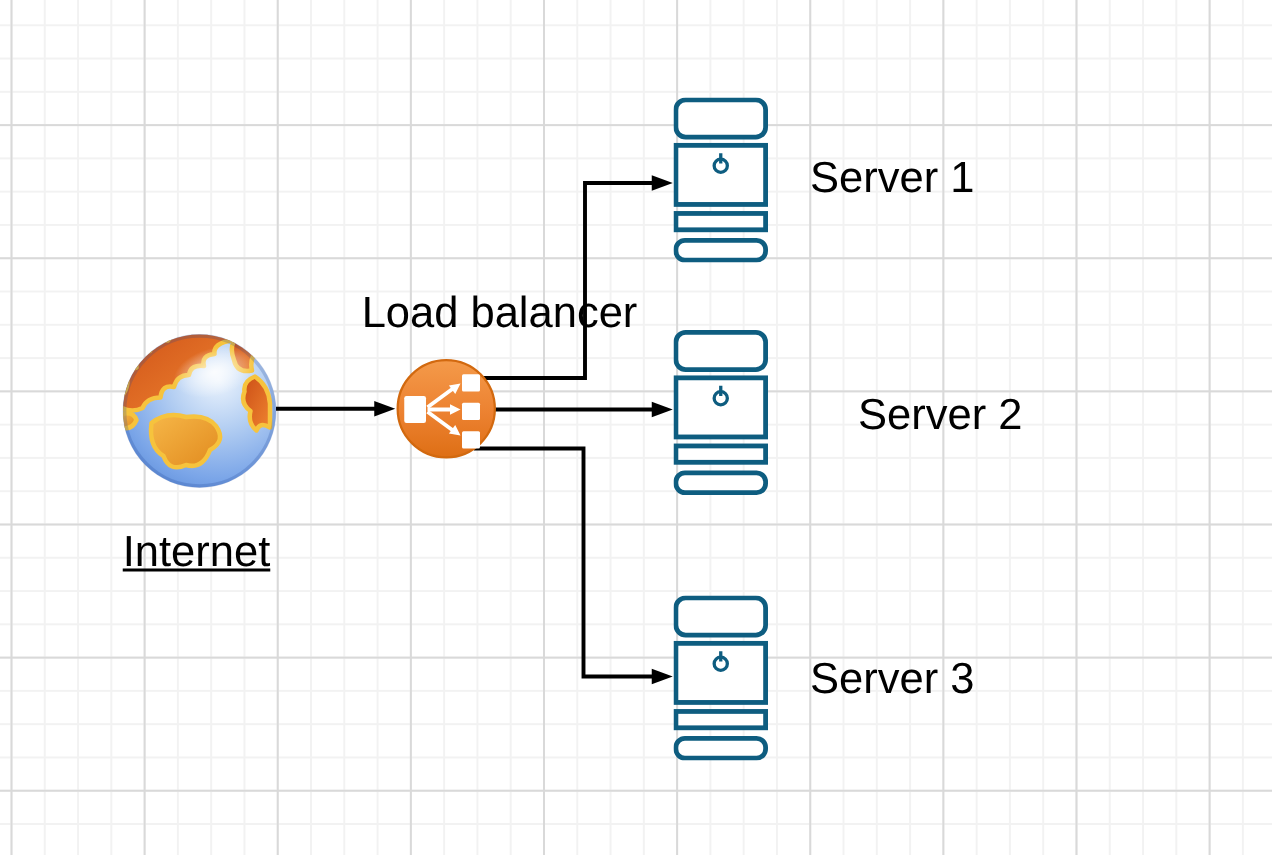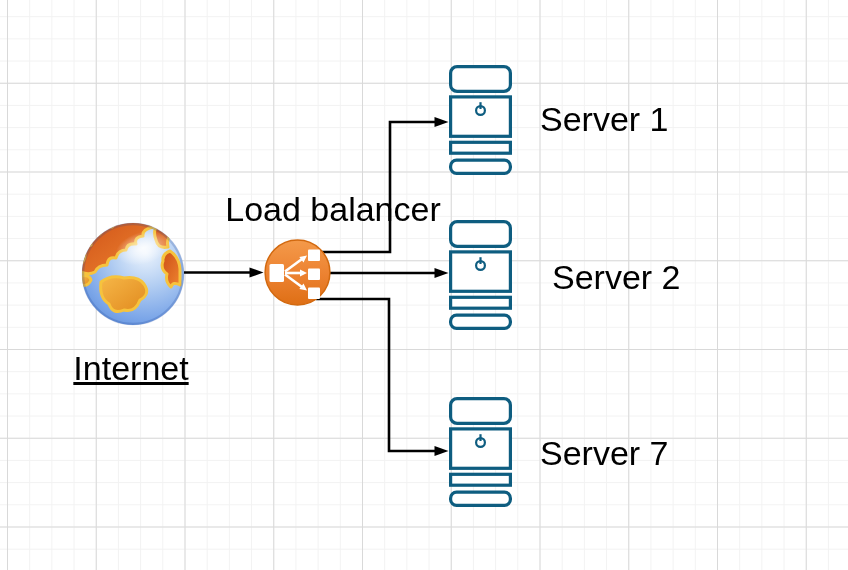--- a/index.html
+++ b/index.html
@@ -11,21 +11,21 @@
       linear-gradient(to right,  var(--grid-major,#d9d9d9) 1px, transparent 1px),
       linear-gradient(to bottom, var(--grid-major,#d9d9d9) 1px, transparent 1px),
       linear-gradient(to right,  var(--grid-minor,#f2f2f2) 1px, transparent 1px),
       linear-gradient(to bottom, var(--grid-minor,#f2f2f2) 1px, transparent 1px);
     background-size: 88.75px 88.75px, 88.75px 88.75px, 22.1875px 22.1875px, 22.1875px 22.1875px;
     background-position: 7px -6px, 7px -6px, 7px -6px, 7px -6px;
   }
   .node { position:absolute; }
   .node svg { display:block; width:100%; height:100%; }
   .label {
-    position:absolute; font-size:34px; line-height:30px; white-space:nowrap;
+    position:absolute; font-size:29px; line-height:30px; white-space:nowrap;
     color: var(--label-color, #000);
   }
   .label.centered { transform: translateX(-50%); }
 
   #connectors { position:absolute; left:0; top:0; width:848px; height:570px; }
   .edge polyline, .edge line { fill:none; stroke: var(--connector,#000); stroke-width:2.6; stroke-miterlimit:10; }
   .edge polygon { fill: var(--connector,#000); stroke:none; }
 
   .srv rect { fill:#ffffff; stroke: var(--server-stroke,#0E5D80); stroke-width:3.2; }
   .power-c { fill:none; stroke: var(--server-stroke,#0E5D80); stroke-width:2.2; }
@@ -147,31 +147,31 @@
         <rect x="1.6" y="31.9" width="59.8" height="39.4"></rect>
         <rect x="1.6" y="77.3" width="59.8" height="10.9"></rect>
         <rect x="1.6" y="95.2" width="59.8" height="13.2" rx="6"></rect>
       </g>
       <g>
         <circle class="power-c" cx="31.5" cy="45.5" r="4.4"></circle>
         <line class="power-l" x1="31.5" y1="37.2" x2="31.5" y2="44"></line>
       </g>
     </svg>
   </div>
-  <div class="label" style="left:552px; top:262px;">Server 2</div>
+  <div class="label" style="left:572px; top:262px;">Server 2</div>
 
   <div class="node" style="left:449px; top:397px; width:63px; height:110px;">
     <svg viewBox="0 0 63 110">
       <g class="srv">
         <rect x="1.6" y="1.6" width="59.8" height="24.8" rx="6.5"></rect>
         <rect x="1.6" y="31.9" width="59.8" height="39.4"></rect>
         <rect x="1.6" y="77.3" width="59.8" height="10.9"></rect>
         <rect x="1.6" y="95.2" width="59.8" height="13.2" rx="6"></rect>
       </g>
       <g>
         <circle class="power-c" cx="31.5" cy="45.5" r="4.4"></circle>
         <line class="power-l" x1="31.5" y1="37.2" x2="31.5" y2="44"></line>
       </g>
     </svg>
   </div>
-  <div class="label" style="left:540px; top:438px;">Server 7</div>
+  <div class="label" style="left:540px; top:438px;">Server 3</div>
 
 </div>
 
 </body></html>

